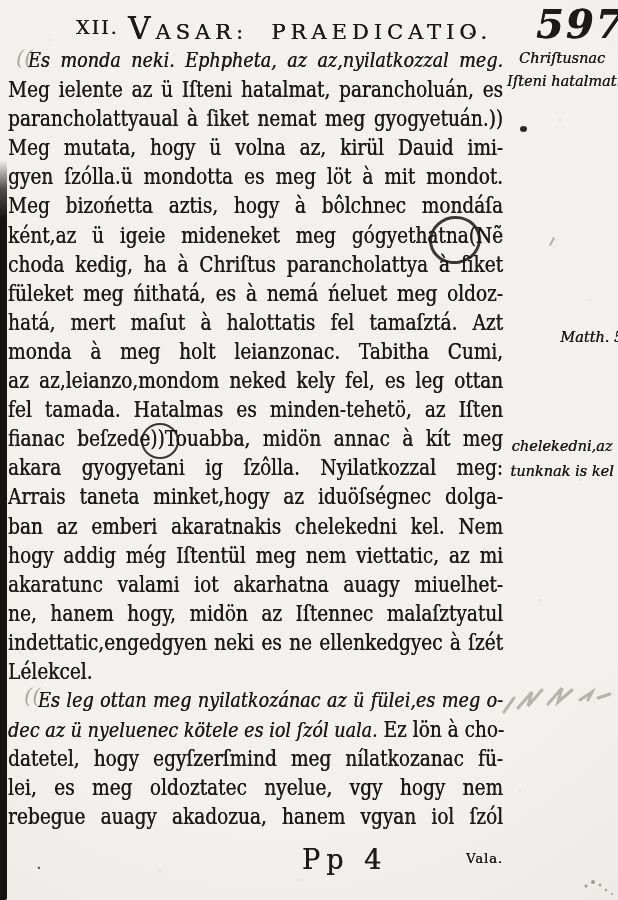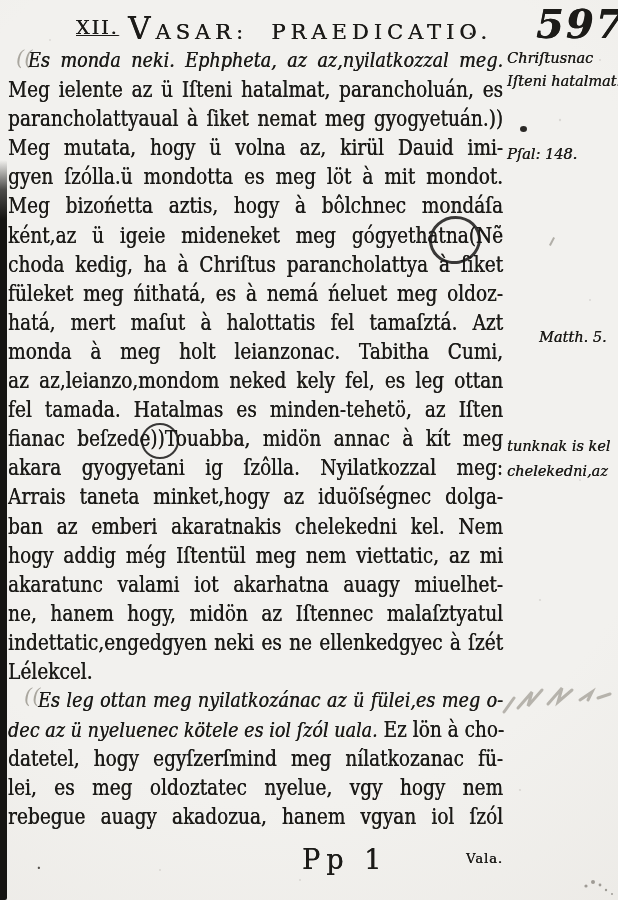--- a/index.html
+++ b/index.html
@@ -6,42 +6,42 @@
   .page{
     position:relative;width:618px;height:900px;overflow:hidden;
     background:
       radial-gradient(ellipse 120% 90% at 45% 40%, #f2f1ee 55%, #eceae6 85%, #e6e4df 100%);
     font-family:"DejaVu Serif", serif;
     color:#1c1b18;
   }
   .tx{ text-shadow:0.35px 0 0 currentColor; }
 
   
-  .hdr-section{position:absolute;left:76px;top:16px;font-size:19px;letter-spacing:2px;text-decoration:underline;}
+  .hdr-section{position:absolute;left:76px;top:16px;font-size:19px;letter-spacing:2px;}
   .hdr-title{position:absolute;left:128px;top:10px;font-size:21px;letter-spacing:5px;white-space:nowrap;text-align:right;}
   .hdr-title .big{font-size:31px;letter-spacing:5px;}
   .hdr-dot{position:absolute;left:468px;top:18px;font-size:18px;color:#3a3835;}
   .hdr-page{position:absolute;left:536px;top:0px;font-size:40px;font-style:italic;font-weight:bold;letter-spacing:2px;}
 
   
   .text-block{position:absolute;left:8px;top:46px;width:495px;}
   .ln{
     height:29.1px;line-height:29.1px;font-size:18.5px;
     text-align:justify;text-align-last:justify;
     white-space:nowrap;
     transform:scaleY(1.16);
   }
   .ln.italic{font-style:italic;font-size:17.6px;}
   .ln .roman{font-style:normal;font-size:18.5px;}
   .ln.short{text-align-last:left;}
   .ln.ind1{padding-left:20px;}
   .ln.ind2{padding-left:30px;}
 
   
-  .note{position:absolute;left:507px;width:110px;font-style:italic;font-size:14.5px;line-height:23px;}
+  .note{position:absolute;left:507px;width:110px;font-style:italic;font-size:14.5px;line-height:23px;text-align:center;}
   .note div{white-space:nowrap;}
   .note-1{top:47px;}
   .note-2{top:143px;}
   .note-3{top:196px;}
   .note-4{top:326px;margin-left:32px;}
   .note-5{top:434px;line-height:25px;}
 
   
   .sig{position:absolute;left:302px;top:844px;font-size:27px;letter-spacing:6px;}
   .catch{position:absolute;left:466px;top:851px;font-size:13px;letter-spacing:1px;}
@@ -103,32 +103,29 @@
     <div class="ln italic tx"><span>dec az ü nyeluenec kötele es iol ſzól uala.</span><span class="roman"> Ez lön à cho-</span></div>
     <div class="ln tx">datetel, hogy egyſzerſmind meg nílatkozanac fü-</div>
     <div class="ln tx">lei, es meg oldoztatec nyelue, vgy hogy nem</div>
     <div class="ln tx">rebegue auagy akadozua, hanem vgyan iol ſzól</div>
   </div>
 
   <div class="note note-1 tx">
     <div>Chriſtusnac</div>
     <div>Iſteni hatalmat:</div>
   </div>
-  <div class="note note-2 tx">
-    <div>Pſal: 148.</div>
-  </div>
   <div class="note note-4 tx">
     <div>Matth. 5.</div>
   </div>
   <div class="note note-5 tx">
+    <div>chelekedni,az</div>
     <div>tunknak is kel</div>
-    <div>chelekedni,az</div>
   </div>
 
-  <div class="sig tx">Pp 1</div>
+  <div class="sig tx">Pp 4</div>
   <div class="catch tx">Vala.</div>
   <div class="foot-dot">.</div>
 
   <div class="pmark pmark-1">((</div>
   <div class="pmark pmark-2">((</div>
   <div class="edge-band"></div>
   <div class="ink-circle circ-1"></div>
   <div class="ink-circle circ-2"></div>
   <div class="ink-dot dot-1"></div>
   <div class="slash-1"></div>

